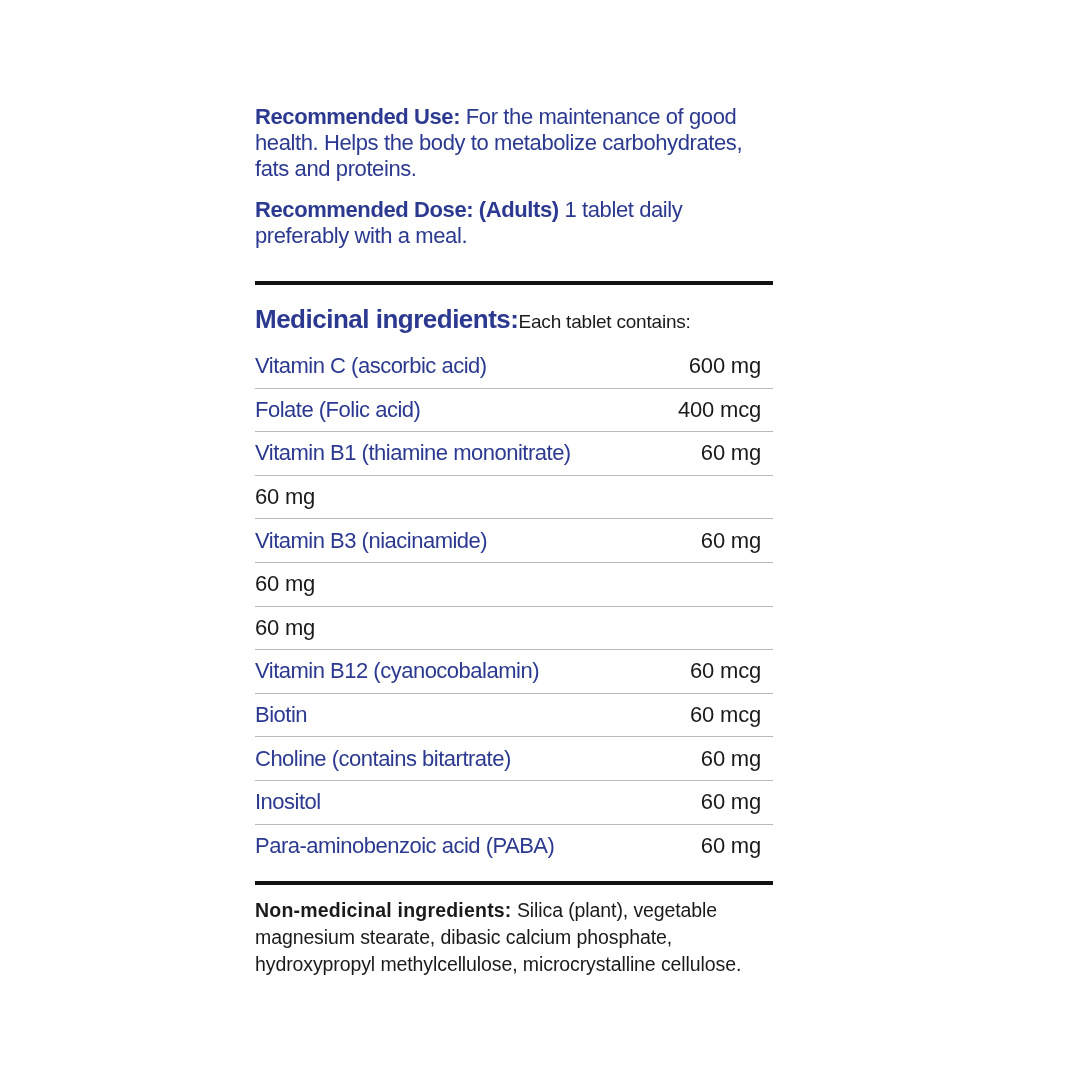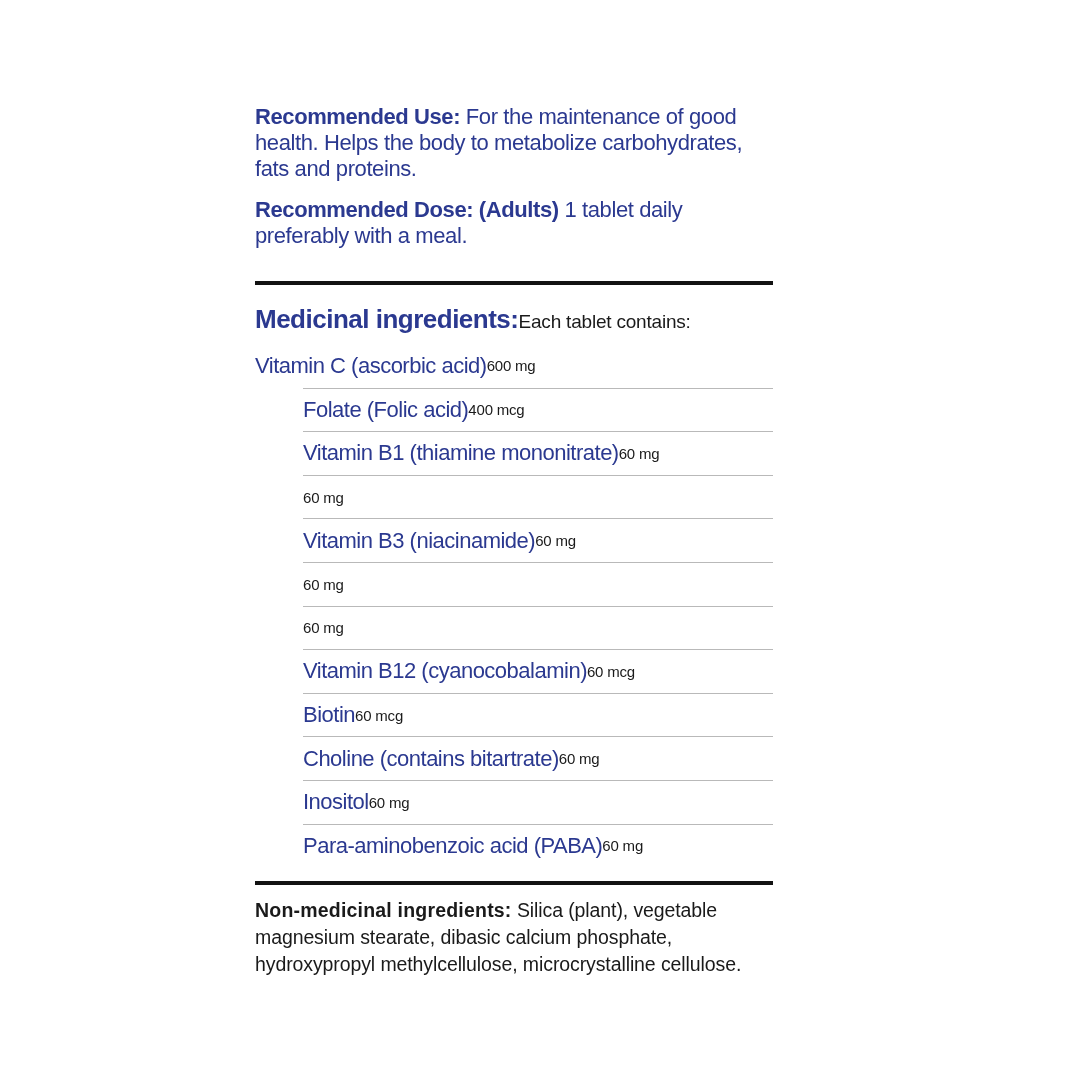--- a/index.html
+++ b/index.html
@@ -29,25 +29,25 @@
   .rule-1 { top: 281px; }
   .rule-2 { top: 881px; }
 
   .med-header { position: absolute; top: 304px; left: 0; width: 100%;
                 display: flex; align-items: baseline; }
   .med-header .heading { color: var(--blue); font-weight: bold; font-size: 26px;
                          letter-spacing: -0.5px; }
   .med-header .subheading { color: var(--ink); font-size: 19px; letter-spacing: -0.2px; }
 
   .ingredients-table { position: absolute; top: 344px; left: 0; width: 100%; }
-  .ing-row { height: 43.6px; display: flex; 
+  .ing-row { height: 43.6px; display: flex; justify-content: space-between;
              align-items: center; padding-right: 12px; }
-  .ing-row + .ing-row { border-top: 1.5px solid var(--divider_light); margin-left: 48px; }
+  .ing-row + .ing-row { border-top: 1.5px solid var(--divider_light); }
   .ing-name   { color: var(--blue); font-size: 22px; letter-spacing: -0.5px; }
-  .ing-amount { color: var(--ink);  font-size: 15px; letter-spacing: -0.2px; }
+  .ing-amount { color: var(--ink);  font-size: 22px; letter-spacing: -0.2px; }
 
   .para-nonmed { position: absolute; top: 897px; left: 0; width: 100%;
                  color: var(--ink); font-size: 19.5px; line-height: 27px;
                  letter-spacing: -0.1px; }
   .para-nonmed b { font-weight: bold; letter-spacing: 0.2px; }
 </style>
 </head>
 <body>
 
 <div class="canvas">

